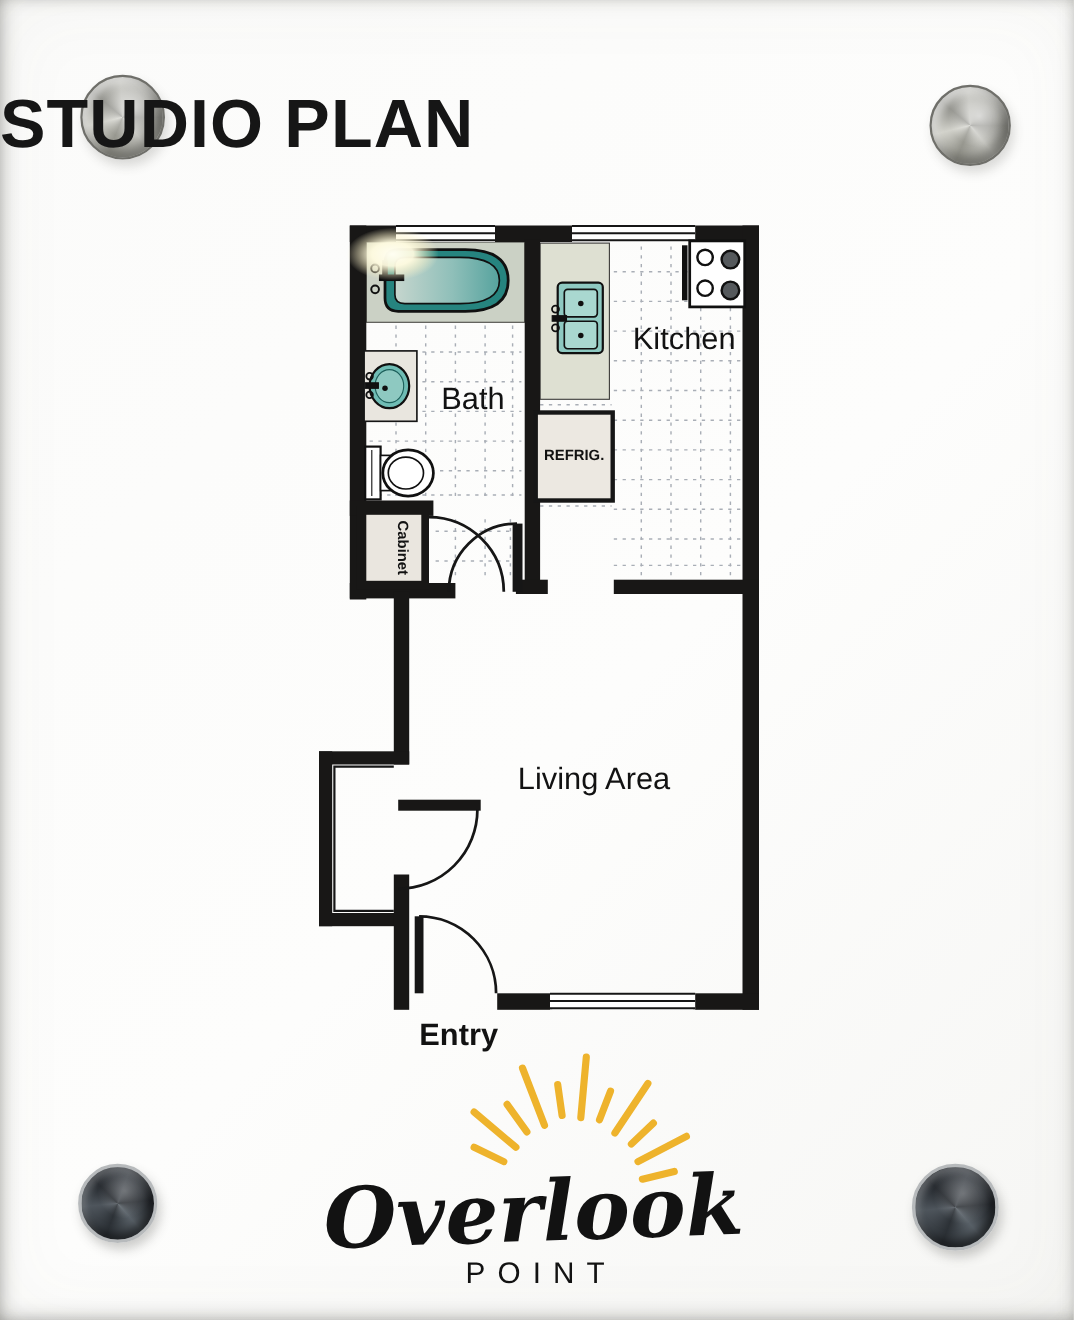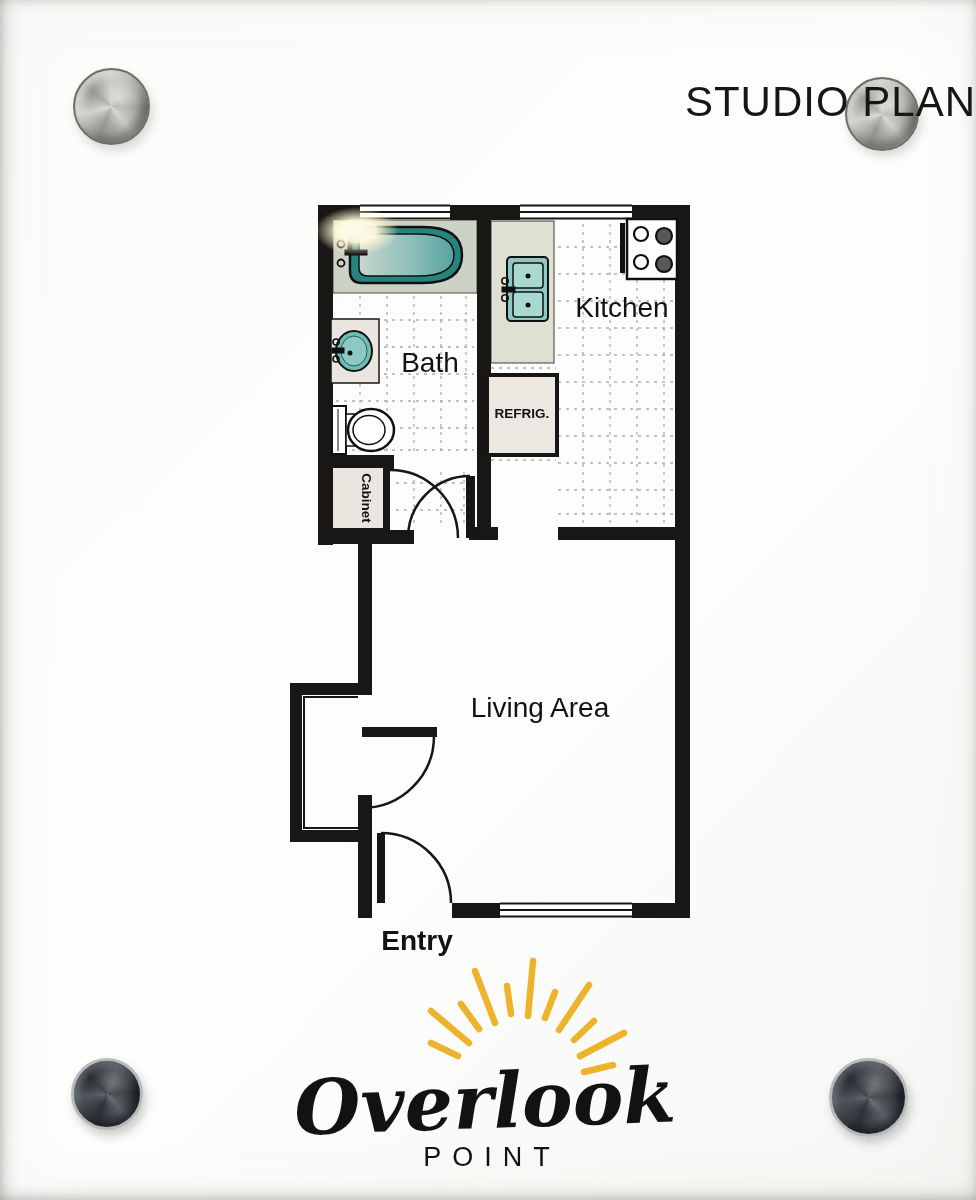--- a/index.html
+++ b/index.html
@@ -8,22 +8,22 @@
     background:linear-gradient(135deg,#fbfbfa 0%,#fdfdfc 55%,#f6f6f4 100%);
     box-shadow:
       inset 12px 0 18px -12px rgba(80,80,75,.45),
       inset -10px 0 16px -12px rgba(80,80,75,.30),
       inset 0 -12px 18px -12px rgba(80,80,75,.40),
       inset 0 10px 16px -12px rgba(80,80,75,.22),
       inset 0 0 70px rgba(90,90,80,.05);
     font-family:"Liberation Sans",sans-serif;
   }
   .title{
-    position:absolute;top:78px;left:0;right:0;text-align:right;
-    font-size:42px;font-weight:normal;letter-spacing:1px;color:#161616;
+    position:absolute;top:78px;left:0;right:0;text-align:left;
+    font-size:62px;font-weight:bold;letter-spacing:1px;color:#161616;
   }
   .standoff{position:absolute;border-radius:50%;}
   .standoff.light{
     background:
       radial-gradient(circle at 62% 38%, rgba(255,255,255,.6), rgba(255,255,255,0) 46%),
       conic-gradient(from 40deg,#a8a8a2,#8b8b85 14%,#c6c6c0 28%,#97978f 45%,#d2d2cb 60%,#90908a 75%,#bcbcb6 88%,#a8a8a2);
     border:2px solid #6f6f6a;
     box-shadow:inset -5px -6px 10px rgba(40,40,35,.45),inset 4px 5px 8px rgba(255,255,255,.55),3px 6px 10px rgba(60,60,55,.18);
   }
   .standoff.dark{

